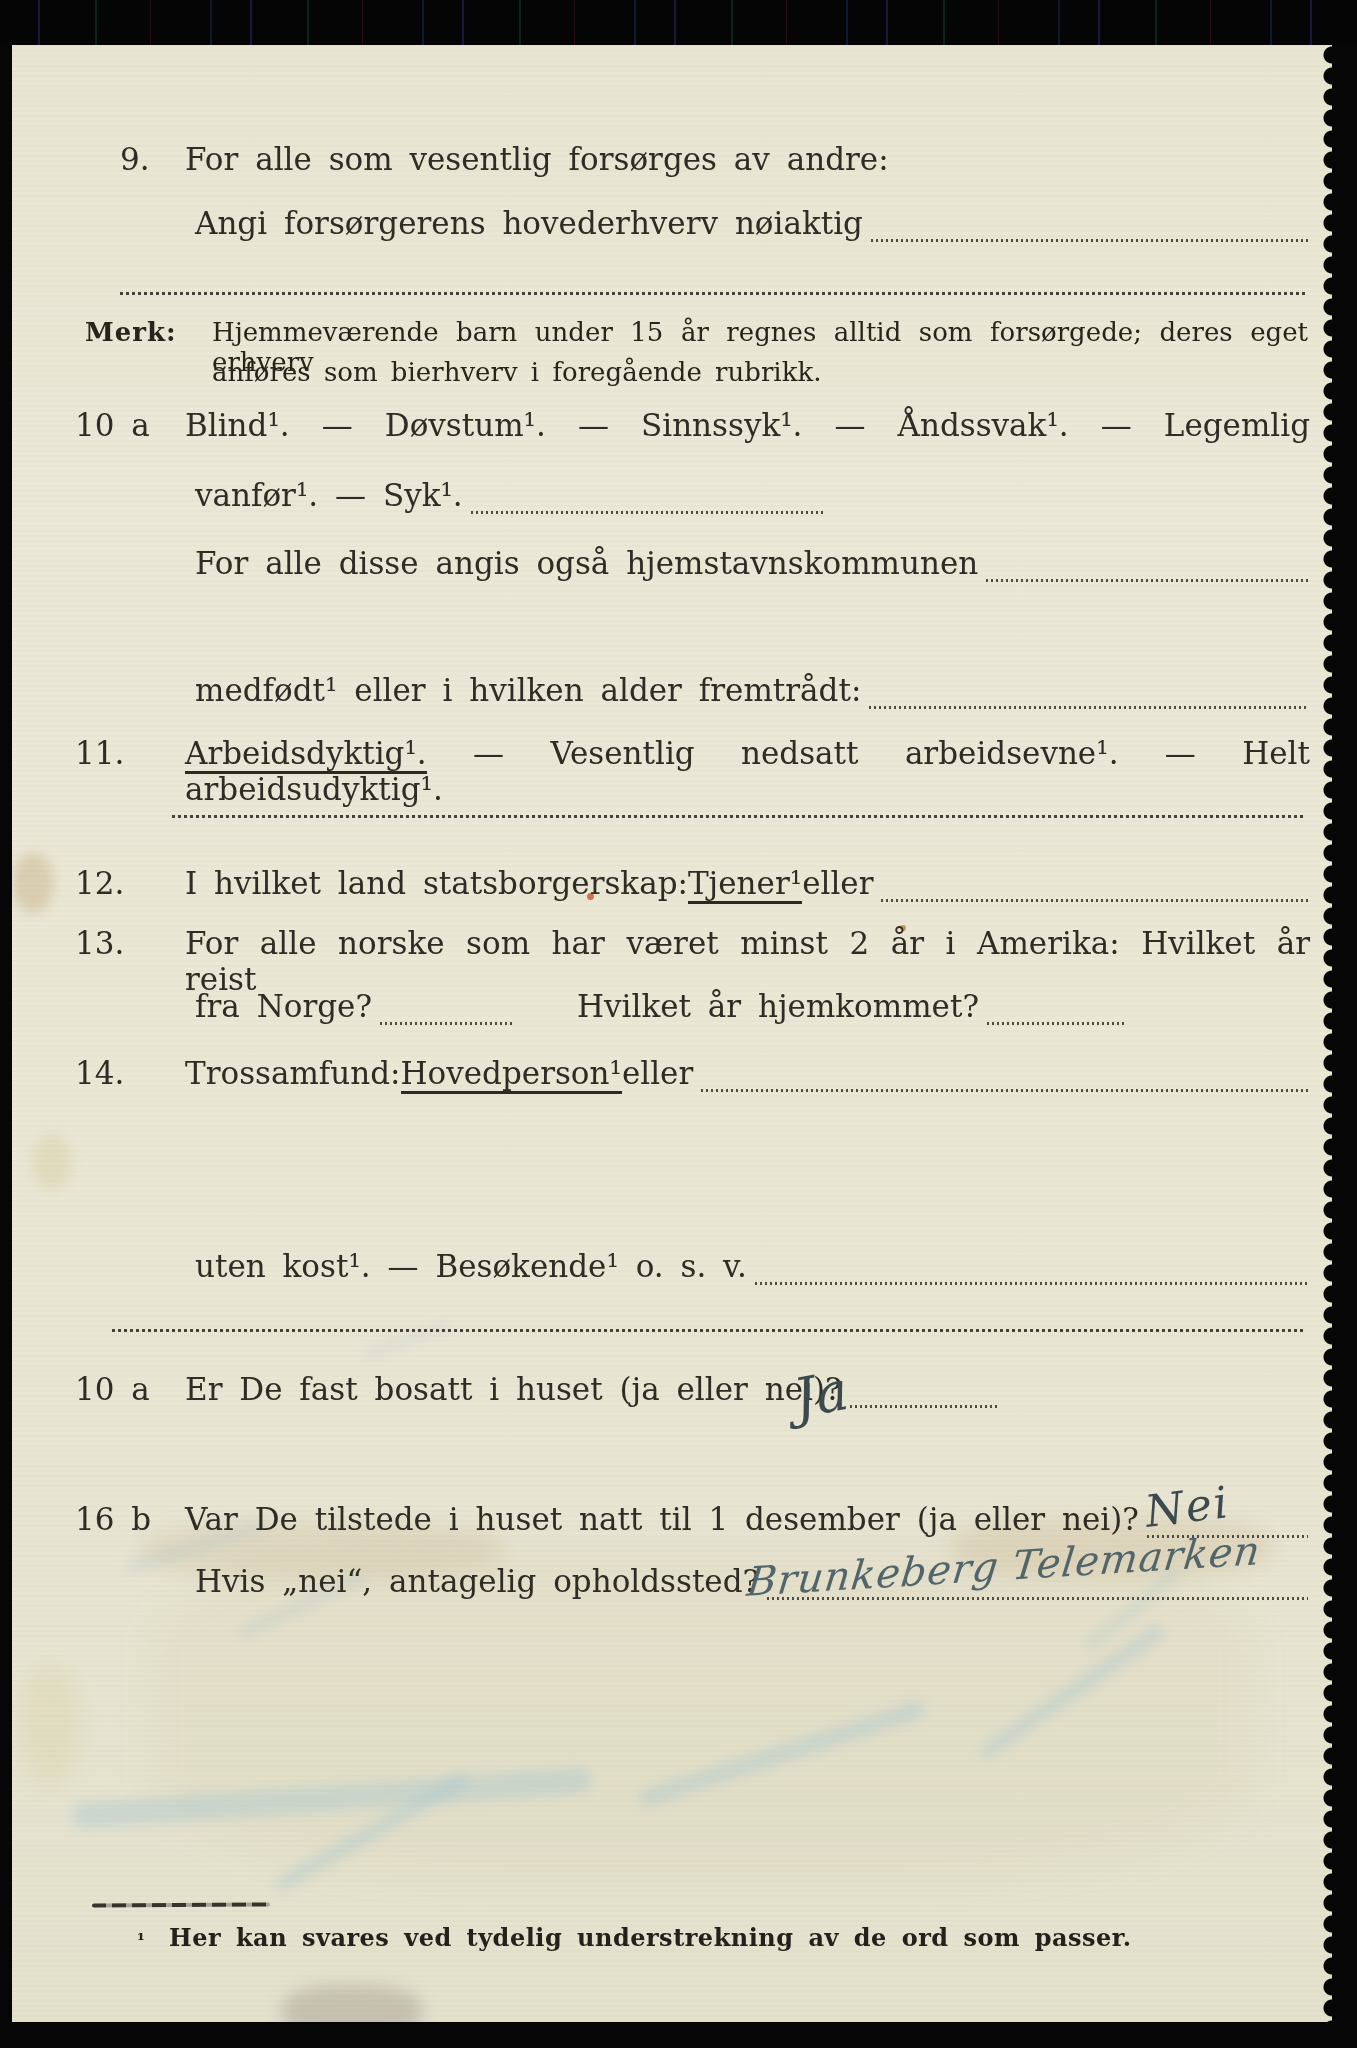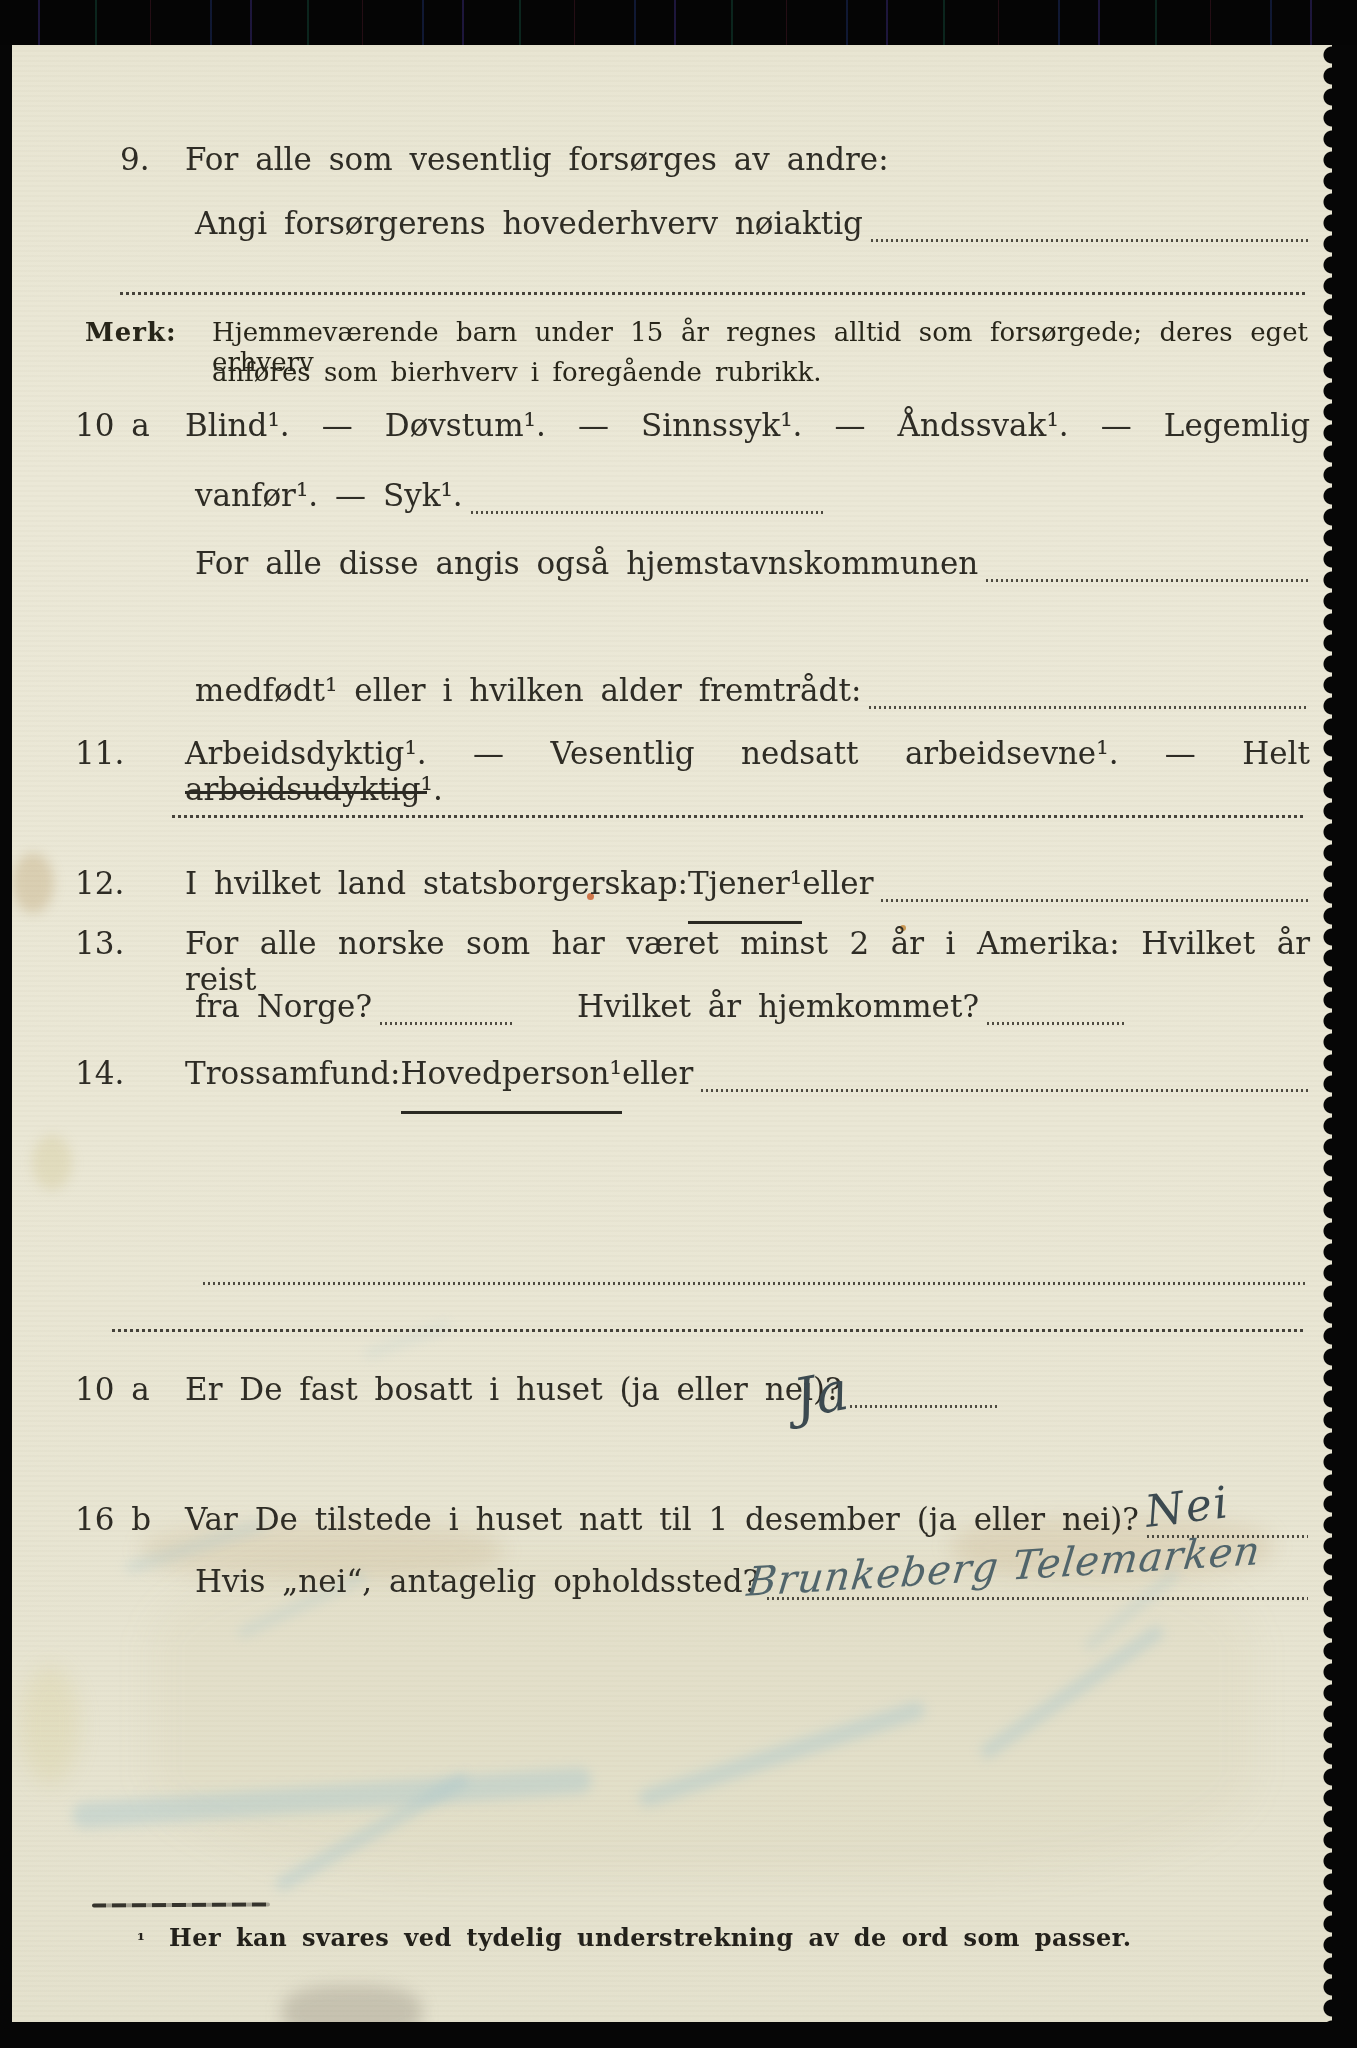--- a/index.html
+++ b/index.html
@@ -45,21 +45,21 @@
   .n-indent{padding-left:45px;box-sizing:border-box;}
   .cont{left:183px;}
   .qtext{flex:0 0 auto;}
   .stretch{flex:1 1 auto;display:block;text-align:justify;text-align-last:justify;white-space:normal;}
   .dotfill{
     flex:1 1 auto;height:3px;align-self:flex-end;margin:0 2px 7px 8px;
     background:repeating-linear-gradient(90deg,#4e4b41 0 2px,transparent 2px 5px);
   }
   .dotfixed{flex:0 0 auto;}
   .gap{flex:0 0 60px;}
-  .hand-ul{border-bottom:3px solid #2b2a23;padding-bottom:20px;}
+  .hand-ul{border-bottom:3px solid #2b2a23;padding-bottom:0;}
   
   .dots-divider{
     position:absolute;height:3px;right:26px;
     background:repeating-linear-gradient(90deg,#45423a 0 3px,transparent 3px 6px);
   }
   
   .merk-line{
     position:absolute;left:73px;right:24px;display:flex;align-items:baseline;
     font-size:26px;color:#272519;word-spacing:5px;
   }
@@ -195,20 +195,21 @@
 
   <div class="line" style="top:1010px">
     <span class="num">14.</span>
     <span class="qtext">Trossamfund: </span>
     <span class="qtext hand-ul">Hovedperson¹</span>
     <span class="qtext"> eller</span>
     <span class="dotfill"></span>
   </div>
 
   <div class="line cont" style="top:1203px">
+    <span class="qtext">uten kost¹. — Besøkende¹ o. s. v.</span>
     <span class="dotfill"></span>
   </div>
 
   <div class="dots-divider" style="top:1284px;left:100px;"></div>
 
   <div class="line" style="top:1326px">
     <span class="num">10 a</span>
     <span class="qtext">Er De fast bosatt i huset (ja eller nei)?</span>
     <span class="dotfill dotfixed" style="width:150px"></span>
   </div>

